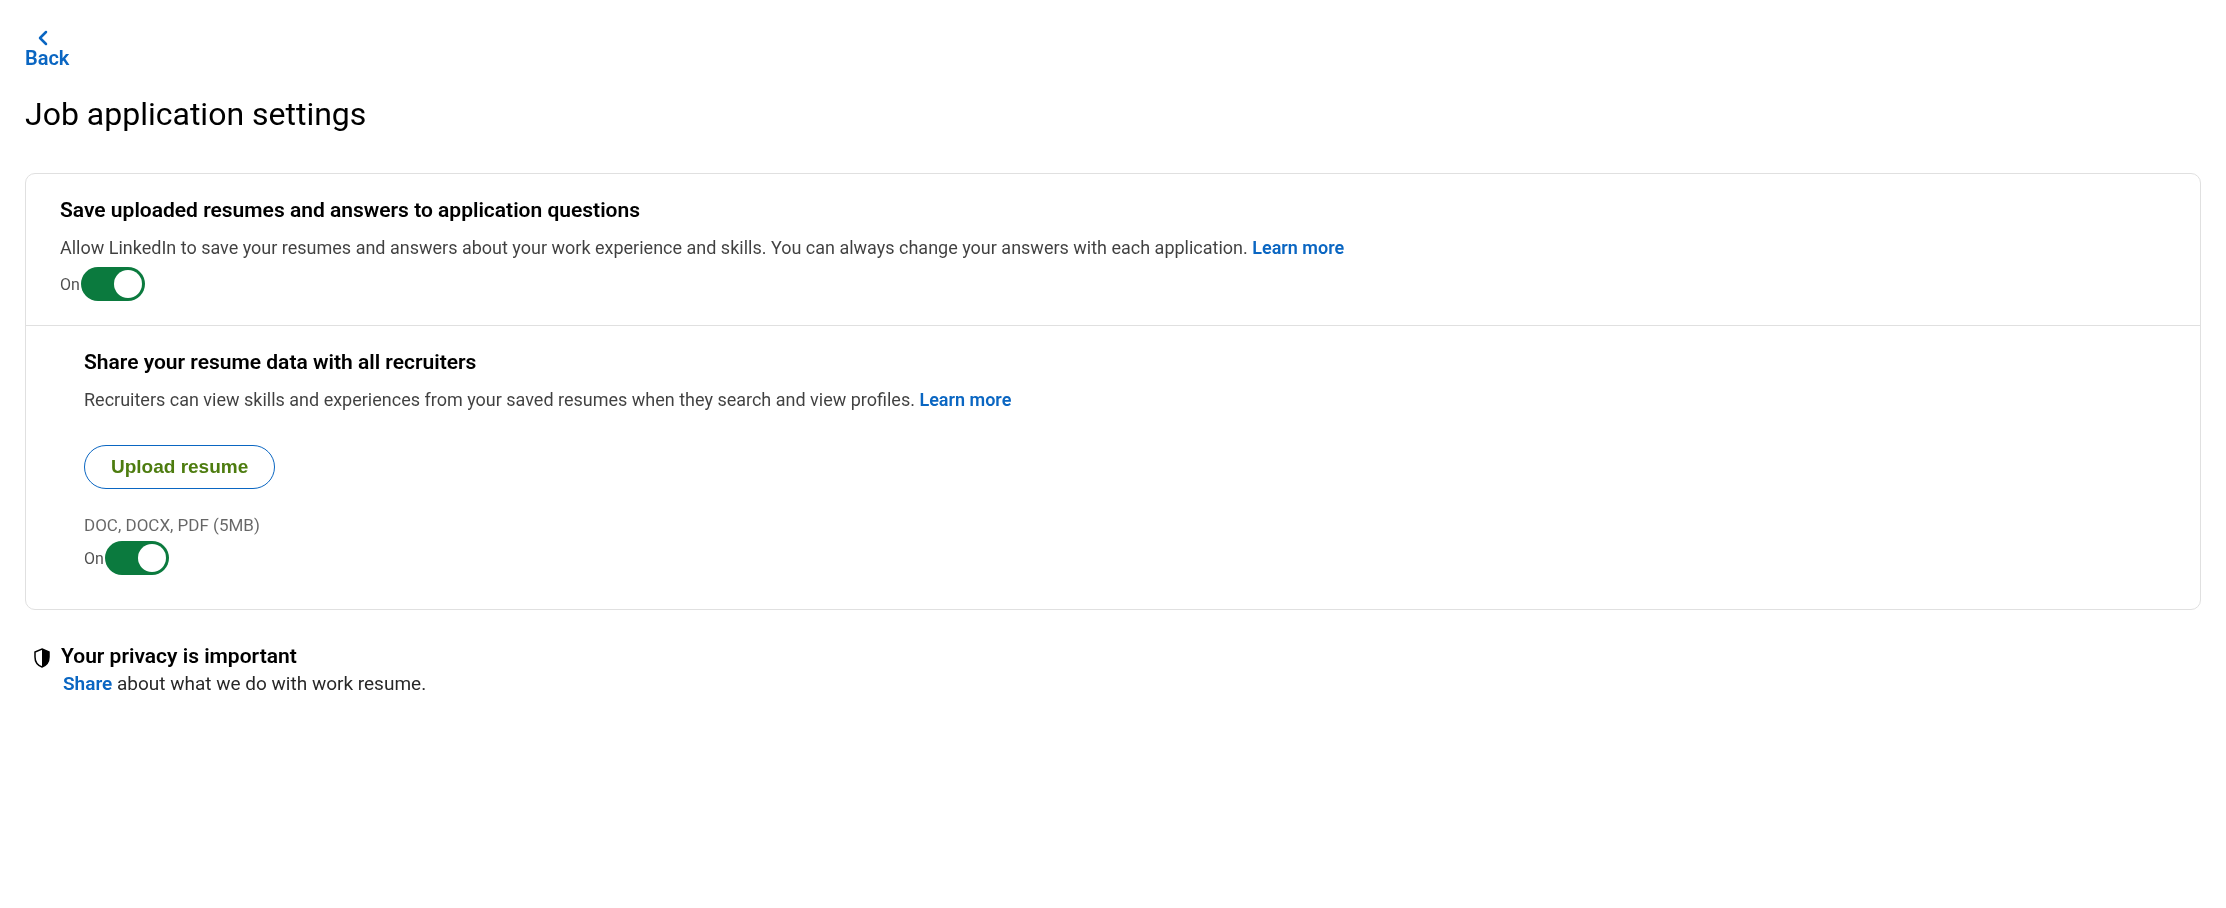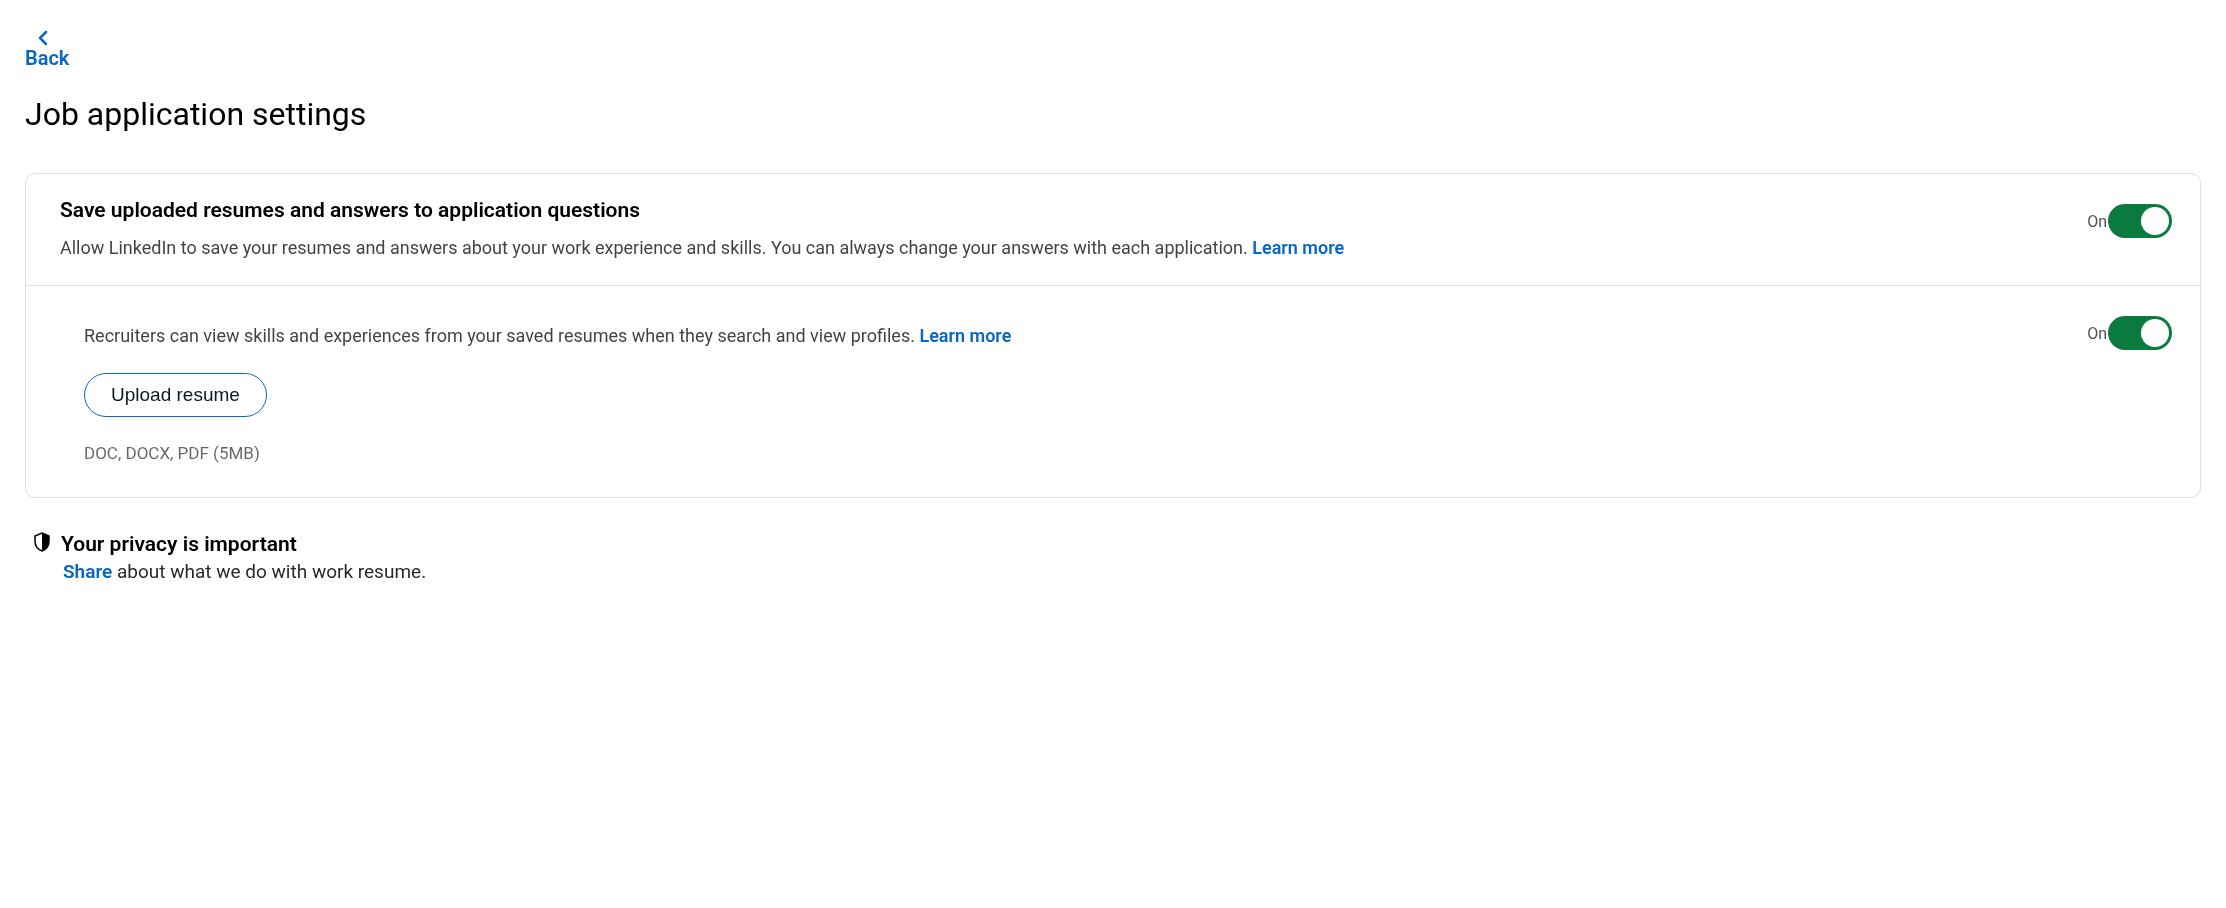--- a/index.html
+++ b/index.html
@@ -37,20 +37,21 @@
     .settings-card {
       border: 1px solid #e0e0e0;
       border-radius: 10px;
       overflow: hidden;
     }
     .setting-row {
       display: flex;
       align-items: flex-start;
       justify-content: space-between;
       padding: 24px 28px 24px 34px;
+      flex-direction: column;
     }
     .setting-row.subrow {
       padding-left: 58px;
       padding-bottom: 34px;
     }
     .setting-left {
       flex: 1;
       padding-right: 40px;
     }
     .setting-title {
@@ -97,42 +98,42 @@
       height: 28px;
       border-radius: 50%;
       background: #ffffff;
     }
     .divider {
       border: none;
       border-top: 1px solid #e0e0e0;
     }
     .upload-btn {
       display: inline-block;
-      margin-top: 24px;
+      margin-top: 32px;
       padding: 10px 26px;
       border: 1px solid #0a66c2;
       border-radius: 28px;
-      color: #0f172a;
+      color: #4d7c0f;
       font-size: 19px;
-      font-weight: 400;
+      font-weight: 700;
       background: #ffffff;
       cursor: pointer;
     }
     .upload-hint {
       margin-top: 26px;
       font-size: 17px;
       color: rgba(0,0,0,0.6);
     }
     .privacy-block {
       margin-top: 34px;
       padding-left: 8px;
     }
     .privacy-header {
       display: flex;
-      align-items: flex-start;
+      align-items: flex-end;
       gap: 10px;
     }
     .privacy-title {
       font-size: 21px;
       font-weight: 600;
       color: #000000;
     }
     .privacy-text {
       font-size: 19px;
       color: rgba(0,0,0,0.85);
@@ -173,20 +174,21 @@
       <div class="toggle">
         <div class="toggle-knob"></div>
       </div>
     </div>
   </div>
 
   <hr class="divider">
 
   <div class="setting-row subrow">
     <div class="setting-left">
+      <div class="setting-title">Share your resume data with all recruiters</div>
       <div class="setting-desc">
         <span>Recruiters can view skills and experiences from your saved resumes when they search and view profiles. </span><span class="learn-link">Learn more</span>
       </div>
       <button class="upload-btn">Upload resume</button>
       <div class="upload-hint">DOC, DOCX, PDF (5MB)</div>
     </div>
     <div class="setting-right">
       <span class="toggle-label">On</span>
       <div class="toggle">
         <div class="toggle-knob"></div>

